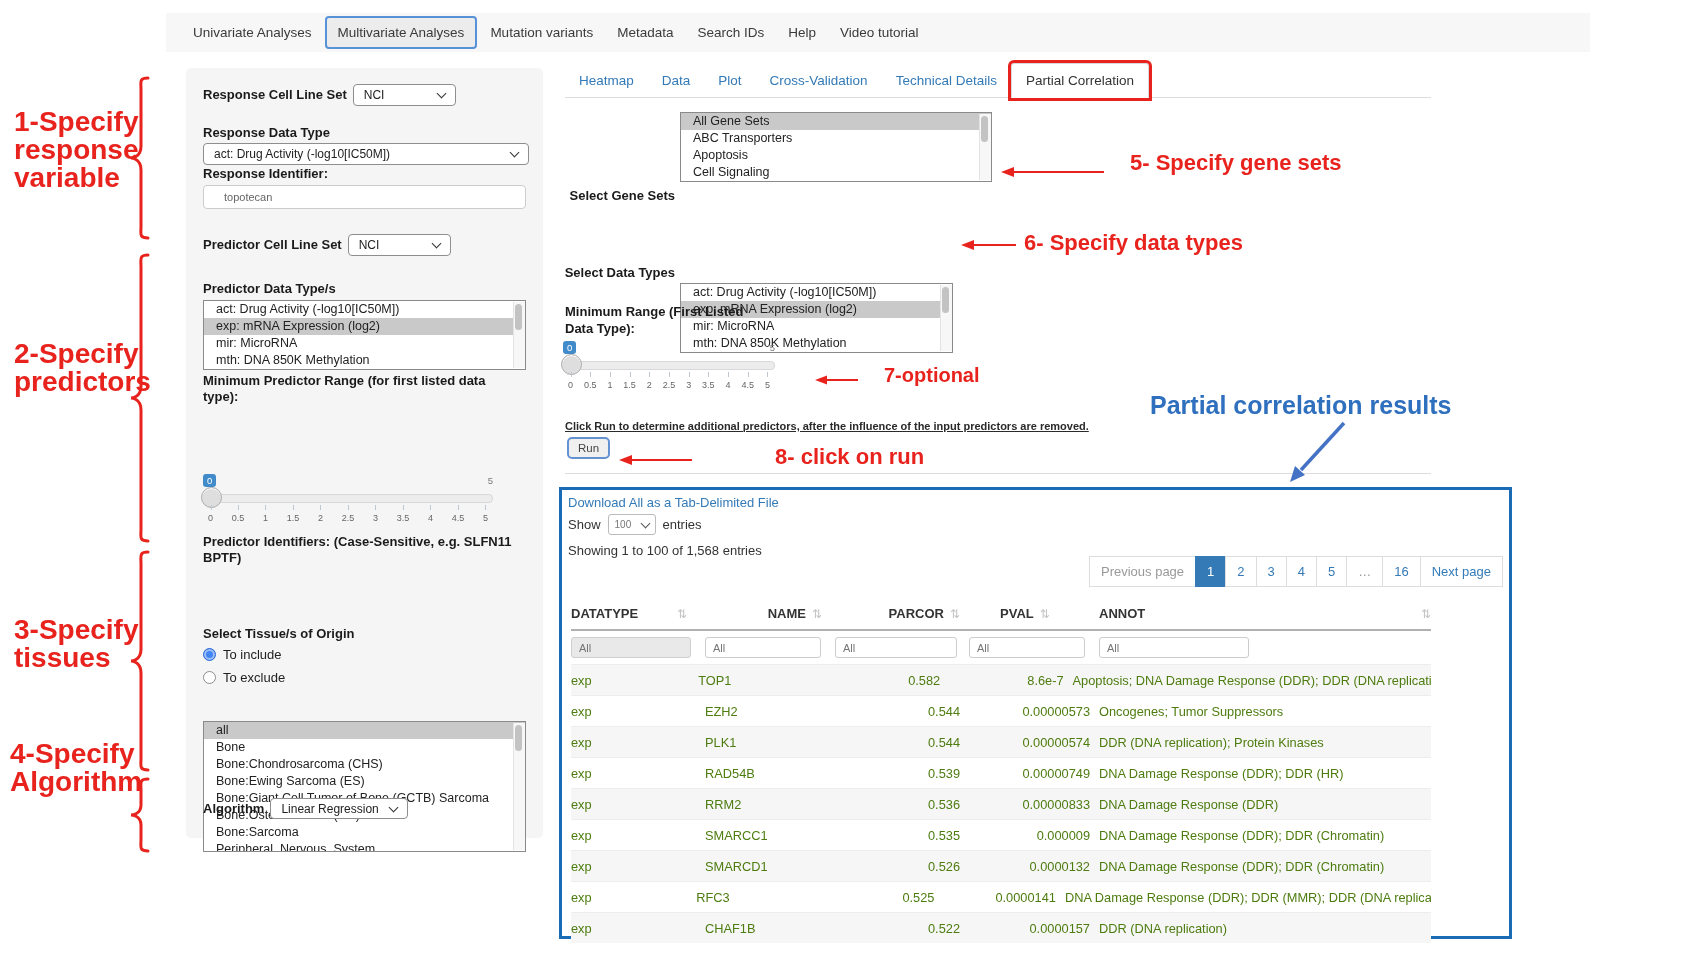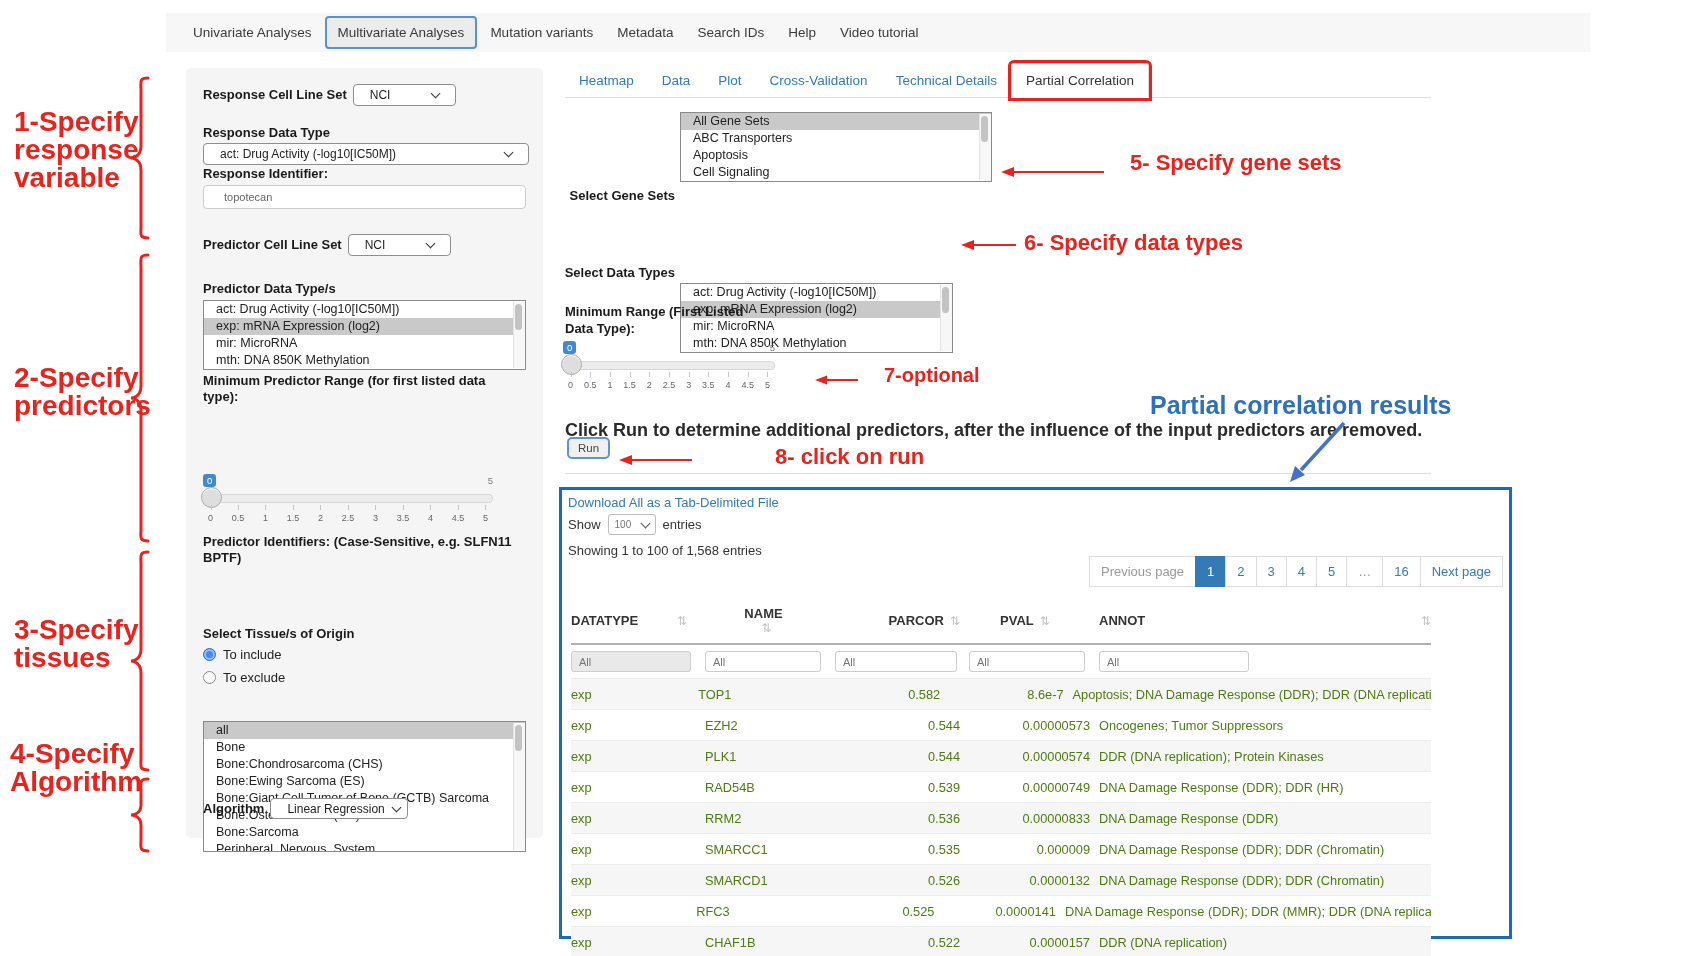--- a/index.html
+++ b/index.html
@@ -16,21 +16,21 @@
   
   .red{color:#e8231d;font-weight:bold;}
   .side-label{font-size:28px;line-height:28px;}
   .callout{font-size:22px;white-space:nowrap;}
 
   
   .panel{position:absolute;left:186px;top:68px;width:357px;height:770px;background:#f5f5f5;border-radius:5px;}
   .lbl{font-weight:bold;font-size:13px;color:#1a1a1a;line-height:16px;}
   .row{display:flex;align-items:center;gap:6px;}
   .sel{display:flex;align-items:center;justify-content:space-between;background:#fff;border:1px solid #8e8e8e;
-       border-radius:4px;font-size:12px;color:#222;padding:2px 16px;box-sizing:border-box;height:22px;white-space:nowrap;overflow:hidden;}
+       border-radius:4px;font-size:12px;color:#222;padding:2px 10px;box-sizing:border-box;height:22px;white-space:nowrap;overflow:hidden;}
   .chev{width:6px;height:6px;border-right:1.5px solid #333;border-bottom:1.5px solid #333;
         transform:rotate(45deg);flex:0 0 auto;margin-top:-3px;margin-left:8px;}
   .listbox{position:relative;background:#fff;border:1px solid #8a8a8a;overflow:hidden;font-size:12.5px;color:#222;box-sizing:border-box;}
   .opt{height:17px;line-height:17px;padding-left:12px;white-space:nowrap;}
   .opt.selected{background:#c9c9c9;}
   .sbtrack{position:absolute;top:1px;bottom:1px;right:0;width:11px;background:#f7f7f7;border-left:1px solid #e3e3e3;}
   .sbthumb{position:absolute;top:2px;left:1px;width:7px;height:26px;border-radius:4px;background:#c3c3c3;}
   .txtinput{background:#fff;border:1px solid #ccc;border-radius:4px;height:24px;font-size:11px;color:#666;
             padding:0 20px;box-sizing:border-box;width:100%;font-family:inherit;}
   .radio-row{display:flex;align-items:center;gap:7px;font-size:13px;color:#222;}
@@ -53,21 +53,21 @@
   
   .tabbar{position:absolute;left:565px;top:61px;width:866px;height:37px;display:flex;align-items:flex-end;
           border-bottom:1px solid #ddd;box-sizing:border-box;}
   .tab{font-size:13.5px;color:#337ab7;padding:9px 14px;white-space:nowrap;}
   .tab.active{color:#333;background:#fff;border:1px solid #d9d9d9;border-bottom-color:#fff;margin-bottom:-1px;
               border-radius:3px 3px 0 0;outline:3px solid #e8231d;}
 
   .fieldlabel{font-weight:bold;font-size:13px;color:#1a1a1a;line-height:16px;}
   .rightlabel{text-align:right;}
 
-  .instruction{font-weight:bold;font-size:18px;color:#2a2a2a;white-space:nowrap;}
+  .instruction{font-weight:bold;font-size:11px;color:#2a2a2a;white-space:nowrap;text-decoration:underline;}
   .runbtn{position:absolute;left:567px;top:437px;border:2px solid #6292d2;border-radius:5px;background:#f0f0f0;
           font-size:11.5px;color:#444;padding:3px 9px;}
   .divider{position:absolute;left:565px;top:473px;width:866px;height:1px;background:#ddd;}
 
   .results-title{position:absolute;left:1150px;top:391px;font-size:25px;font-weight:bold;color:#2e6fbe;white-space:nowrap;}
 
   
   .rbox{position:absolute;left:559px;top:487px;width:953px;height:452px;border:3px solid #1a6bb5;box-sizing:border-box;background:#fff;}
   .link{color:#337ab7;font-size:13px;white-space:nowrap;}
   .showrow{position:absolute;left:6px;top:24px;display:flex;align-items:center;gap:7px;font-size:13px;color:#333;}
@@ -81,21 +81,21 @@
   .pbtn.ellipsis{color:#999;}
 
   .tbl{position:absolute;left:9px;top:110px;width:860px;font-size:13px;}
   .thead{display:flex;font-weight:bold;color:#333;padding:6px 0 8px;border-bottom:2px solid #b0b0b0;align-items:center;}
   .hc{display:flex;align-items:center;box-sizing:border-box;}
   .sorticon{color:#c2c2c2;font-size:12px;margin-left:6px;font-weight:normal;}
   .c1{width:134px;}.c2{width:123px;}
   .c3{width:132px;text-align:right;}.c4{width:130px;text-align:right;}
   .c5{flex:1 1 auto;padding-left:9px;white-space:nowrap;overflow:hidden;}
   .h1{width:134px;justify-content:space-between;padding-right:18px;}
-  .h2{width:123px;justify-content:flex-end;padding-right:6px;flex-direction:column;}
+  .h2{width:123px;justify-content:flex-end;padding-right:6px;}
   .h3{width:132px;justify-content:flex-end;}
   .h4{width:130px;justify-content:center;}
   .h5{flex:1 1 auto;padding-left:9px;justify-content:space-between;}
   .tfilter{display:flex;padding:6px 0;align-items:center;}
   .fc{box-sizing:border-box;}
   .finput{height:21px;border:1px solid #ccc;border-radius:3px;font-size:11px;color:#888;padding:0 7px;
           box-sizing:border-box;background:#fff;font-family:inherit;}
   .finput.gray{background:#e9e9e9;border-color:#cfcfcf;}
   .trow{display:flex;align-items:center;height:30px;color:#4d7c0f;border-top:1px solid #ededed;font-size:12.8px;}
   .trow.alt{background:#f6f6f6;}
@@ -113,21 +113,21 @@
     <div class="nav-item">Search IDs</div>
     <div class="nav-item">Help</div>
     <div class="nav-item">Video tutorial</div>
   </div>
 
   <div class="abs red side-label" style="left:14px;top:108px;">
     <div>1-Specify</div>
       <div>response</div>
       <div>variable</div>
   </div>
-  <div class="abs red side-label" style="left:14px;top:340px;margin-top:24px;">
+  <div class="abs red side-label" style="left:14px;top:340px;">
     <div>2-Specify</div>
       <div>predictors</div>
   </div>
   <div class="abs red side-label" style="left:14px;top:616px;">
     <div>3-Specify</div>
       <div>tissues</div>
   </div>
   <div class="abs red side-label" style="left:10px;top:740px;">
     <div>4-Specify</div>
       <div>Algorithm</div>

